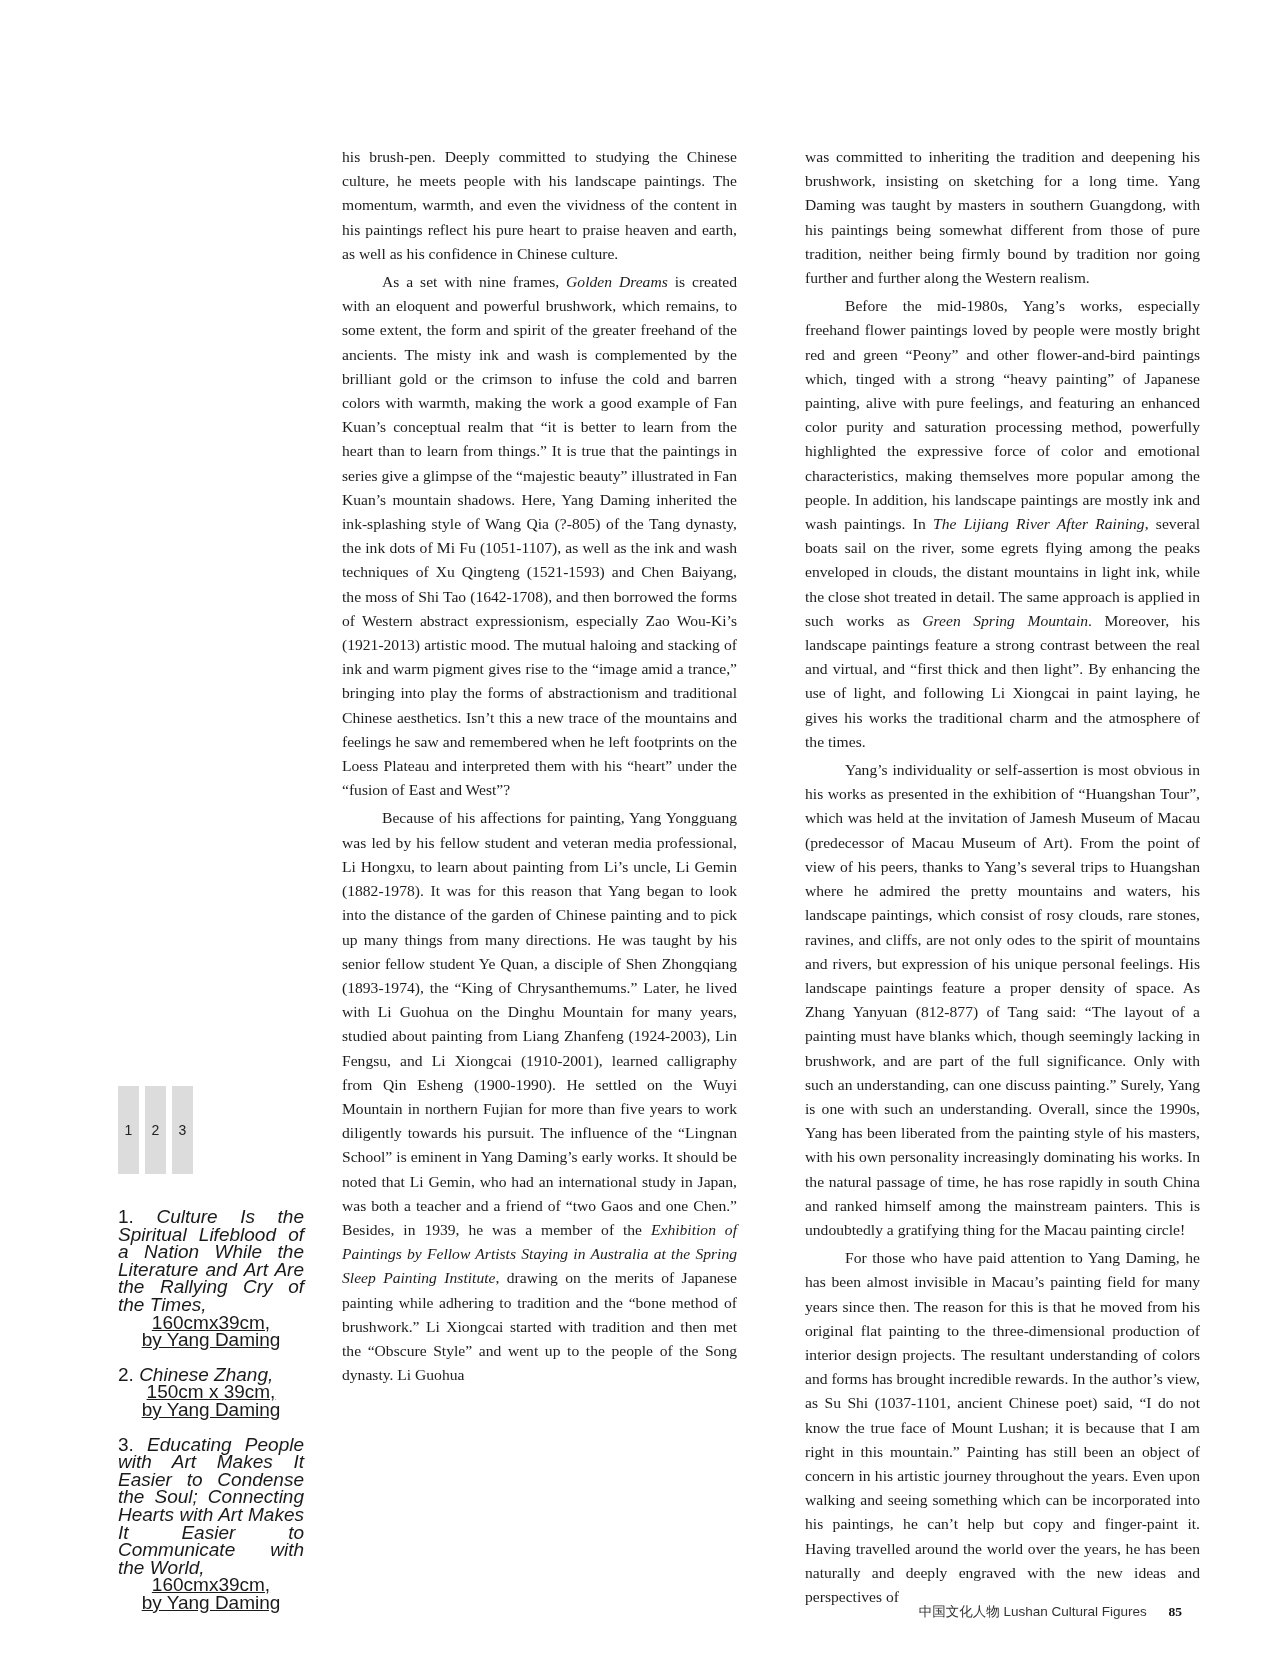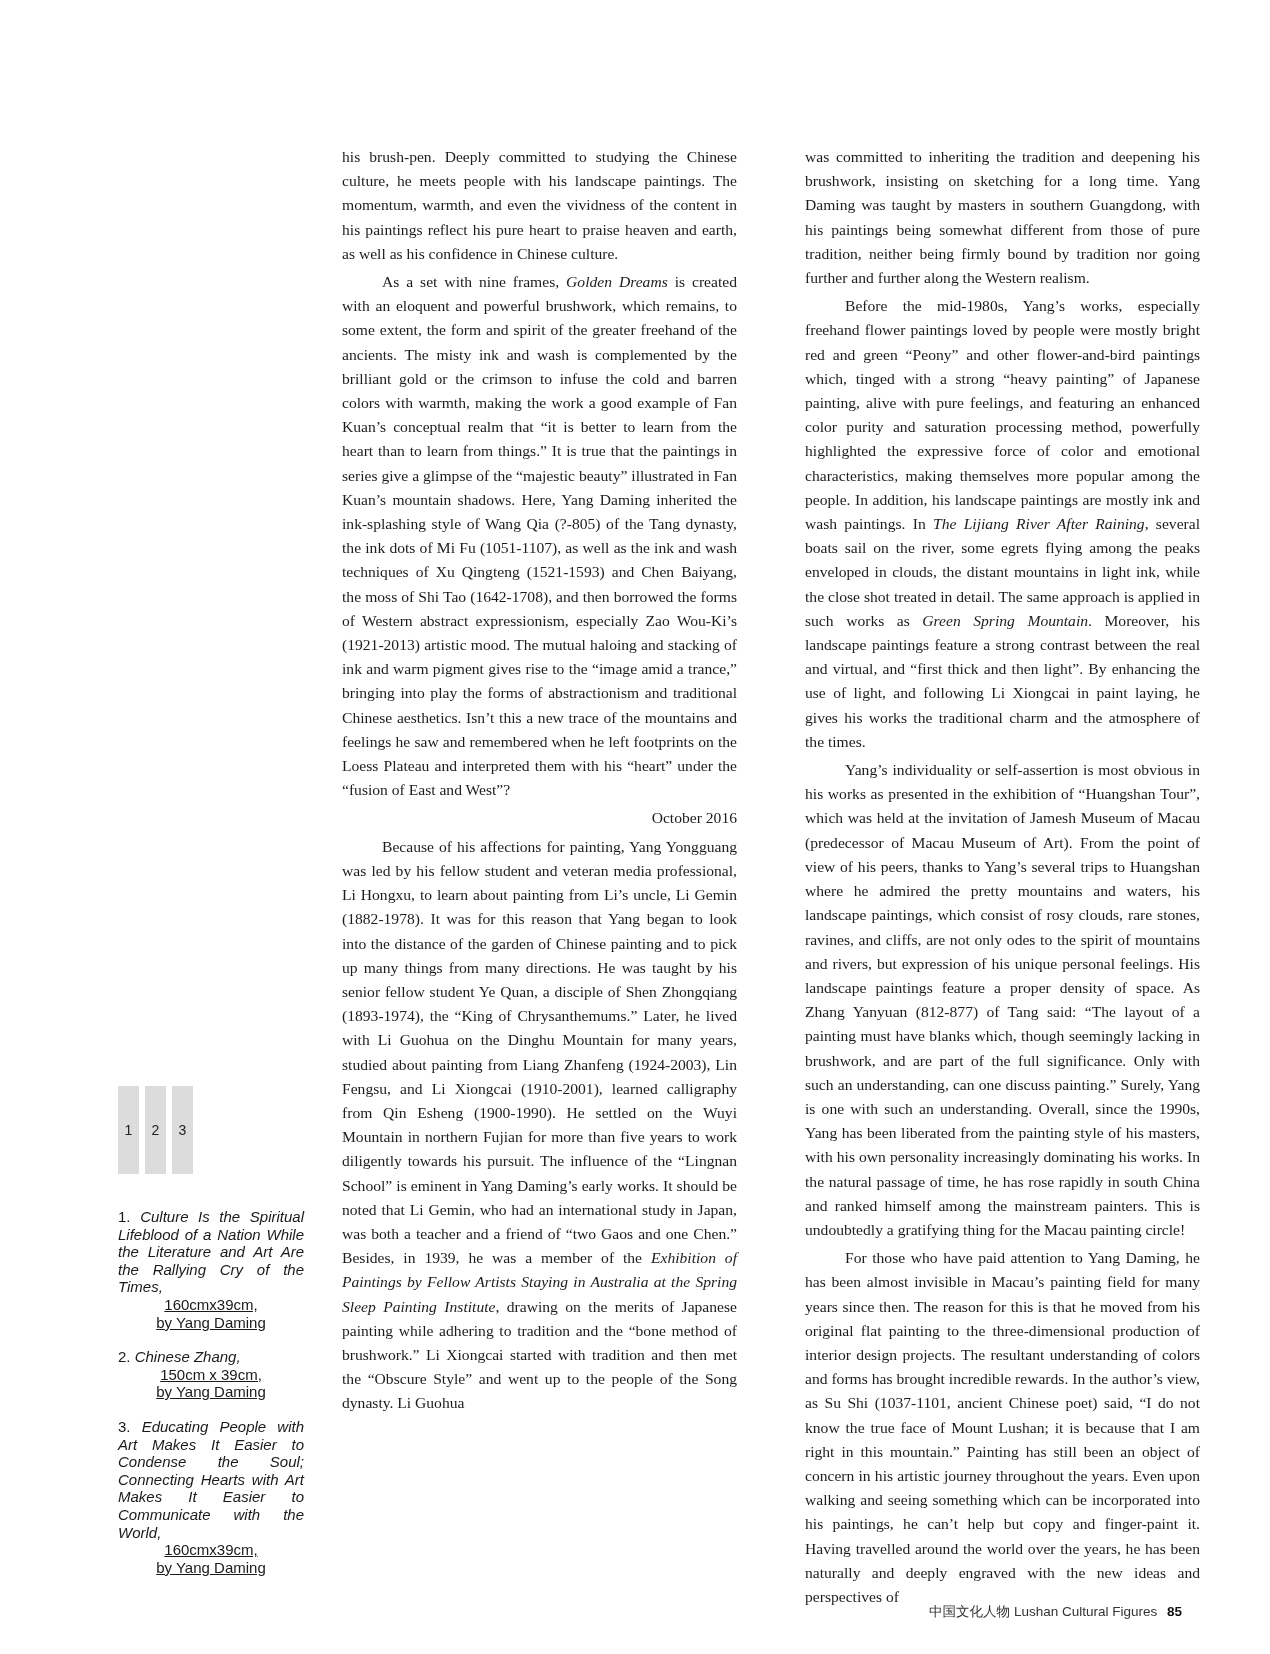--- a/index.html
+++ b/index.html
@@ -65,21 +65,21 @@
       font-family: "Liberation Sans", "DejaVu Sans", sans-serif;
       font-size: 14px;
       color: #222;
     }
     .captions {
       position: absolute;
       left: 118px;
       top: 1208px;
       width: 186px;
       font-family: "Liberation Sans", "DejaVu Sans", sans-serif;
-      font-size: 15px;
+      font-size: 19px;
       line-height: 17.6px;
       color: #1a1a1a;
     }
     .caption {
       margin: 0 0 17px 0;
       text-align: justify;
     }
     .caption .title { font-style: italic; }
     .caption .line { display: block; text-align: center; text-decoration: underline; }
     .footer {
@@ -87,32 +87,32 @@
       right: 88px;
       top: 1603px;
       font-family: "Liberation Sans", "DejaVu Sans", sans-serif;
       font-size: 13.5px;
       color: #333;
       white-space: nowrap;
     }
     .footer .page-num {
       font-weight: bold;
       color: #111;
-      margin-left: 6px;
+      margin-left: 18px;
+      font-family: Liberation Serif, serif;
     }
   </style>
 </head>
 <body>
 
 <div id="col-middle" class="column">
   <div>
       <p><span>his brush-pen. Deeply committed to studying the Chinese culture, he meets people with his landscape paintings. The momentum, warmth, and even the vividness of the content in his paintings reflect his pure heart to praise heaven and earth, as well as his confidence in Chinese culture.</span></p>
       <p class="indent"><span>As a set with nine frames, </span><em>Golden Dreams</em><span> is created with an eloquent and powerful brushwork, which remains, to some extent, the form and spirit of the greater freehand of the ancients. The misty ink and wash is complemented by the brilliant gold or the crimson to infuse the cold and barren colors with warmth, making the work a good example of Fan Kuan’s conceptual realm that “it is better to learn from the heart than to learn from things.” It is true that the paintings in series give a glimpse of the “majestic beauty” illustrated in Fan Kuan’s mountain shadows. Here, Yang Daming inherited the ink-splashing style of Wang Qia (?-805) of the Tang dynasty, the ink dots of Mi Fu (1051-1107), as well as the ink and wash techniques of Xu Qingteng (1521-1593) and Chen Baiyang, the moss of Shi Tao (1642-1708), and then borrowed the forms of Western abstract expressionism, especially Zao Wou-Ki’s (1921-2013) artistic mood. The mutual haloing and stacking of ink and warm pigment gives rise to the “image amid a trance,” bringing into play the forms of abstractionism and traditional Chinese aesthetics. Isn’t this a new trace of the mountains and feelings he saw and remembered when he left footprints on the Loess Plateau and interpreted them with his “heart” under the “fusion of East and West”?</span></p>
     </div>
-  <p class="signoff">October 2016</p>
   <div>
       <p class="indent"><span>Because of his affections for painting, Yang Yongguang was led by his fellow student and veteran media professional, Li Hongxu, to learn about painting from Li’s uncle, Li Gemin (1882-1978). It was for this reason that Yang began to look into the distance of the garden of Chinese painting and to pick up many things from many directions. He was taught by his senior fellow student Ye Quan, a disciple of Shen Zhongqiang (1893-1974), the “King of Chrysanthemums.” Later, he lived with Li Guohua on the Dinghu Mountain for many years, studied about painting from Liang Zhanfeng (1924-2003), Lin Fengsu, and Li Xiongcai (1910-2001), learned calligraphy from Qin Esheng (1900-1990). He settled on the Wuyi Mountain in northern Fujian for more than five years to work diligently towards his pursuit. The influence of the “Lingnan School” is eminent in Yang Daming’s early works. It should be noted that Li Gemin, who had an international study in Japan, was both a teacher and a friend of “two Gaos and one Chen.” Besides, in 1939, he was a member of the </span><em>Exhibition of Paintings by Fellow Artists Staying in Australia at the Spring Sleep Painting Institute</em><span>, drawing on the merits of Japanese painting while adhering to tradition and the “bone method of brushwork.” Li Xiongcai started with tradition and then met the “Obscure Style” and went up to the people of the Song dynasty. Li Guohua</span></p>
     </div>
 </div>
 
 <div id="col-right" class="column">
   <div>
       <p><span>was committed to inheriting the tradition and deepening his brushwork, insisting on sketching for a long time. Yang Daming was taught by masters in southern Guangdong, with his paintings being somewhat different from those of pure tradition, neither being firmly bound by tradition nor going further and further along the Western realism.</span></p>
       <p class="indent"><span>Before the mid-1980s, Yang’s works, especially freehand flower paintings loved by people were mostly bright red and green “Peony” and other flower-and-bird paintings which, tinged with a strong “heavy painting” of Japanese painting, alive with pure feelings, and featuring an enhanced color purity and saturation processing method, powerfully highlighted the expressive force of color and emotional characteristics, making themselves more popular among the people. In addition, his landscape paintings are mostly ink and wash paintings. In </span><em>The Lijiang River After Raining</em><span>, several boats sail on the river, some egrets flying among the peaks enveloped in clouds, the distant mountains in light ink, while the close shot treated in detail. The same approach is applied in such works as </span><em>Green Spring Mountain</em><span>. Moreover, his landscape paintings feature a strong contrast between the real and virtual, and “first thick and then light”. By enhancing the use of light, and following Li Xiongcai in paint laying, he gives his works the traditional charm and the atmosphere of the times.</span></p>
       <p class="indent"><span>Yang’s individuality or self-assertion is most obvious in his works as presented in the exhibition of “Huangshan Tour”, which was held at the invitation of Jamesh Museum of Macau (predecessor of Macau Museum of Art). From the point of view of his peers, thanks to Yang’s several trips to Huangshan where he admired the pretty mountains and waters, his landscape paintings, which consist of rosy clouds, rare stones, ravines, and cliffs, are not only odes to the spirit of mountains and rivers, but expression of his unique personal feelings. His landscape paintings feature a proper density of space. As Zhang Yanyuan (812-877) of Tang said: “The layout of a painting must have blanks which, though seemingly lacking in brushwork, and are part of the full significance. Only with such an understanding, can one discuss painting.” Surely, Yang is one with such an understanding. Overall, since the 1990s, Yang has been liberated from the painting style of his masters, with his own personality increasingly dominating his works. In the natural passage of time, he has rose rapidly in south China and ranked himself among the mainstream painters. This is undoubtedly a gratifying thing for the Macau painting circle!</span></p>

